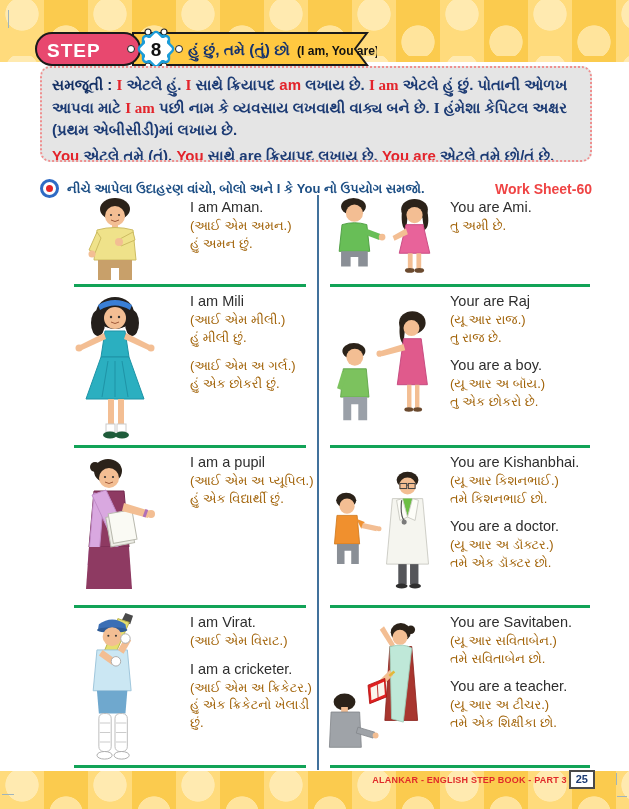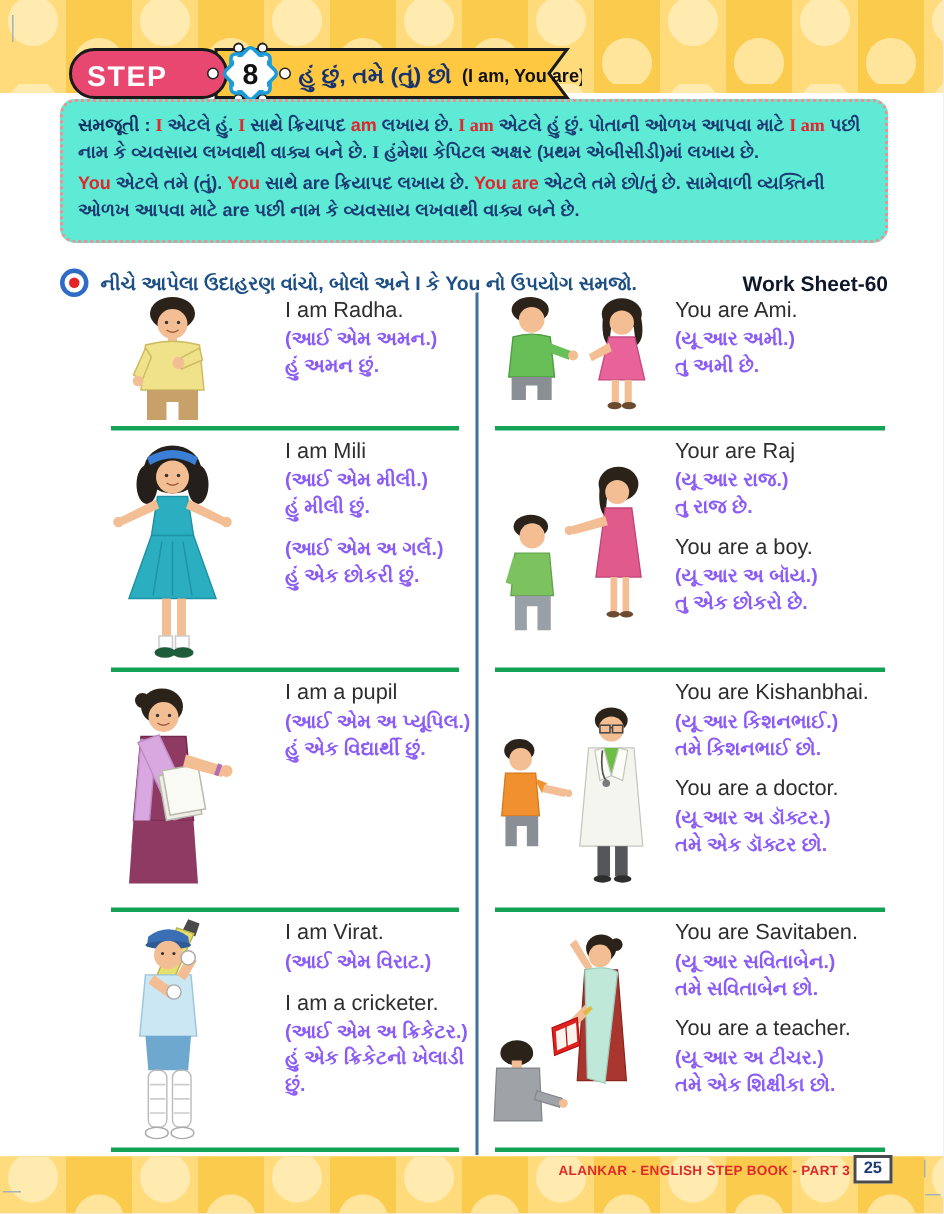--- a/index.html
+++ b/index.html
@@ -11,51 +11,51 @@
         background-image:
           radial-gradient(circle 17px at 22px 14px, #FFEAB0 96%, rgba(255,255,255,0) 100%),
           radial-gradient(circle 17px at 66px 42px, #FFE49C 96%, rgba(255,255,255,0) 100%),
           linear-gradient(90deg,#FFDB7C 0 44px,#FBCB4E 44px 88px);
         background-size:88px 56px,88px 56px,88px 100%;}
   .band.top{top:0;height:62px;}
   .band.bottom{bottom:0;height:38px;}
   
   .mark{position:absolute;background:#9FB4BC;}
   
-  .header{position:absolute;top:28px;left:44px;width:344px;height:42px;}
+  .header{position:absolute;top:28px;left:33px;width:344px;height:42px;}
   .header svg{display:block;}
   .header text{font-family:"Liberation Sans","DejaVu Sans",sans-serif;}
   
   .explain{position:absolute;top:66px;left:40px;width:552px;height:96px;box-sizing:border-box;
-           background:#5eead4;border:2px dotted #EF8F8F;border-radius:10px;
+           background:#e5e5e5;border:2px dotted #EF8F8F;border-radius:10px;
            padding:6px 10px 4px 10px;color:#1C3B74;font-weight:bold;
-           font-size:12px;line-height:1.5;overflow:hidden;}
+           font-size:15px;line-height:1.5;overflow:hidden;}
   .explain p{margin:0 0 3px 0;}
   .explain .hl{color:#E3242B;}
   .explain .lbl{color:#132F63;}
   .explain .cap{font-family:"Liberation Serif","DejaVu Serif",serif;}
   
   .instruction{position:absolute;top:179px;left:40px;width:552px;display:flex;align-items:center;gap:8px;}
   .bullet{width:13px;height:13px;border:3px solid #2F6BC4;border-radius:50%;background:#fff;
           display:inline-flex;align-items:center;justify-content:center;flex:0 0 auto;}
   .bullet-dot{width:7px;height:7px;border-radius:50%;background:#E32428;}
   .instr-text{flex:1;color:#1D4F85;font-weight:bold;font-size:13px;}
-  .worksheet{color:#0f172a;font-weight:bold;font-size:14px;white-space:nowrap;}
+  .worksheet{color:#ef4444;font-weight:bold;font-size:14px;white-space:nowrap;}
   
   .grid{position:absolute;top:193px;left:40px;width:552px;height:575px;
         display:grid;grid-template-columns:278px 274px;grid-template-rows:94px 161px 160px 160px;}
   .vdivider{position:absolute;left:317px;top:195px;width:2px;height:575px;background:#41719C;}
   .cell{position:relative;display:flex;align-items:stretch;}
   .cell .fig{flex:0 0 auto;display:flex;align-items:flex-end;justify-content:center;padding-bottom:7px;}
   .cell.left .fig{width:150px;}
   .cell.right .fig{width:132px;}
   .cell .txt{flex:1;padding-top:6px;min-width:0;}
   .group{margin-bottom:11px;}
   .en{font-size:14.5px;color:#2e2e2e;margin-bottom:2px;}
-  .gu{font-size:13px;color:#8b5cf6;font-weight:700;line-height:1.35;}
+  .gu{font-size:13px;color:#a16207;font-weight:400;line-height:1.35;}
   .gline{position:absolute;bottom:0;height:3px;background:#12A357;}
   .cell.left .gline{left:34px;right:12px;}
   .cell.right .gline{left:12px;right:2px;}
   
   .footer{position:absolute;bottom:20px;right:34px;display:flex;align-items:center;gap:2px;}
   .book-title{font-size:9px;font-weight:bold;color:#E02A2A;letter-spacing:.2px;}
   .pageno{background:#fff;border:2px solid #4a4a4a;padding:0 5px;font-size:11px;line-height:15px;
           font-weight:bold;color:#1C3B74;}
 </style>
 </head>
@@ -127,21 +127,21 @@
           <path d="M32 34 Q50 29 68 34 L71 64 L29 64 Z" fill="#EFE28A" stroke="#CDBC62"></path>
           <path d="M32 36 L24 54 L30 57 L36 42 Z" fill="#EFE28A" stroke="#CDBC62"></path>
           <circle cx="27" cy="58" r="3.5" fill="#F3BE93"></circle>
           <path d="M68 36 L70 44 L56 50 L53 44 Z" fill="#EFE28A" stroke="#CDBC62"></path>
           <circle cx="54" cy="46" r="4" fill="#F3BE93"></circle>
           <path d="M33 64 L67 64 L67 84 L54 84 L54 72 L46 72 L46 84 L33 84 Z" fill="#C8A06A"></path>
         </svg>
       </div>
       <div class="txt">
         <div class="group">
-          <div class="en">I am Radha.</div>
+          <div class="en">I am Aman.</div>
           <div class="gu">(આઈ એમ અમન.)</div>
           <div class="gu">હું અમન છું.</div>
         </div>
       </div>
       <div class="gline"></div>
     </div>
 
     <div class="cell right">
       <div class="fig">
         <svg width="124" height="84" viewBox="0 0 130 84">
@@ -159,21 +159,20 @@
           <path d="M88 32 L74 40 L76 45 L90 38 Z" fill="#F3BE93"></path>
           <rect x="90" y="58" width="5" height="16" fill="#F3BE93"></rect>
           <rect x="99" y="58" width="5" height="16" fill="#F3BE93"></rect>
           <ellipse cx="92" cy="76" rx="5" ry="2.5" fill="#6B4A2F"></ellipse>
           <ellipse cx="102" cy="76" rx="5" ry="2.5" fill="#6B4A2F"></ellipse>
         </svg>
       </div>
       <div class="txt">
         <div class="group">
           <div class="en">You are Ami.</div>
-          <div class="gu">(યૂ આર અમી.)</div>
           <div class="gu">તુ અમી છે.</div>
         </div>
       </div>
       <div class="gline"></div>
     </div>
 
     <div class="cell left">
       <div class="fig">
         <svg width="110" height="148" viewBox="0 0 110 148">
           <ellipse cx="55" cy="20" rx="19" ry="16" fill="#241F1B"></ellipse>

